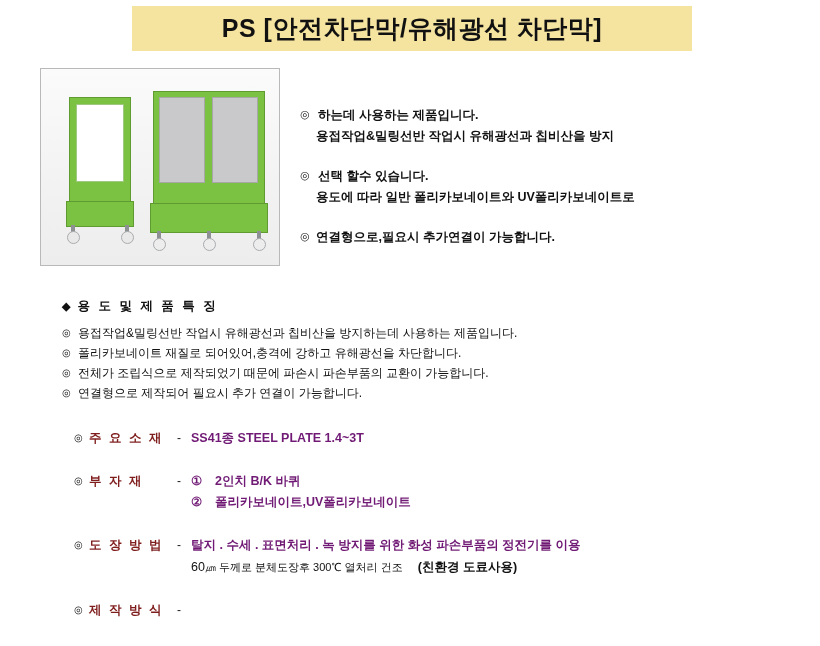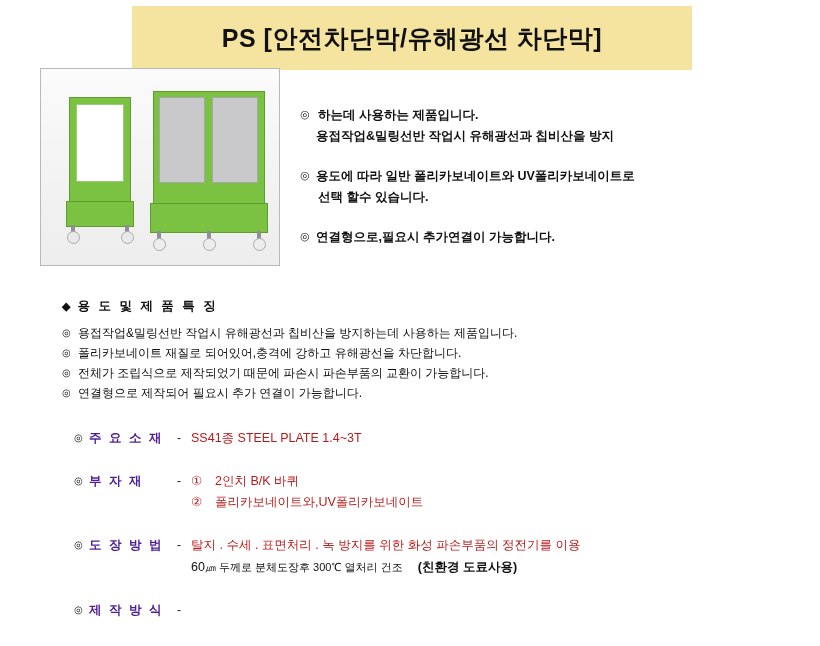--- a/index.html
+++ b/index.html
@@ -19,21 +19,21 @@
     width: 820px;
     height: 646px;
   }
 
   
   .title-banner {
     position: absolute;
     left: 132px;
     top: 6px;
     width: 560px;
-    height: 64px;
+    height: 45px;
     background: #f5e3a0;
     display: flex;
     align-items: center;
     justify-content: center;
     text-align: center;
   }
   .title-banner .title-text {
     font-size: 25px;
     font-weight: bold;
     letter-spacing: 0.5px;
@@ -248,34 +248,35 @@
     line-height: 20px;
     color: #111;
   }
   .spec-label {
     flex: 0 0 auto;
     width: 88px;
     font-size: 12.5px;
     font-weight: bold;
     line-height: 20px;
     letter-spacing: 2px;
-    color: #4c1d95;
+    color: #7f1d1d;
     white-space: nowrap;
   }
   .spec-dash {
     flex: 0 0 auto;
     width: 14px;
     font-size: 12px;
     line-height: 20px;
   }
   .spec-val {
     flex: 1 1 auto;
     font-size: 12.5px;
     line-height: 21px;
-    color: #b91c1c;
+    color: #701a75;
+    font-weight: bold;
   }
   .spec-val .sub {
     display: flex;
   }
   .spec-val .num {
     flex: 0 0 auto;
     width: 24px;
   }
   .spec-cont {
     padding-left: 117px;
@@ -330,22 +331,22 @@
       <div class="hl-mark">◎</div>
       <div class="hl-body">
         <div class="hl-line indent">하는데 사용하는 제품입니다.</div>
         <div class="hl-line">용접작업&amp;밀링선반 작업시 유해광선과 칩비산을  방지</div>
       </div>
     </div>
 
     <div class="hl-item">
       <div class="hl-mark">◎</div>
       <div class="hl-body">
+        <div class="hl-line indent">선택 할수 있습니다.</div>
         <div class="hl-line">용도에 따라 일반 폴리카보네이트와 UV폴리카보네이트로</div>
-        <div class="hl-line indent">선택 할수 있습니다.</div>
       </div>
     </div>
 
     <div class="hl-item">
       <div class="hl-mark">◎</div>
       <div class="hl-body">
         <div class="hl-line">연결형으로,필요시 추가연결이 가능합니다.</div>
       </div>
     </div>
 
@@ -391,21 +392,21 @@
         <span class="spec-mk">◎</span>
         <span class="spec-label">부  자  재</span>
         <span class="spec-dash">-</span>
         <span class="spec-val">
           <span class="sub">
             <span class="num">①</span>
             <span>2인치 B/K 바퀴</span>
           </span>
           <span class="sub">
             <span class="num">②</span>
-            <span>폴리카보네이트와,UV폴리카보네이트</span>
+            <span>폴리카보네이트,UV폴리카보네이트</span>
           </span>
         </span>
       </div>
     </div>
 
     <div class="spec-block">
       <div class="spec-row">
         <span class="spec-mk">◎</span>
         <span class="spec-label">도 장 방 법</span>
         <span class="spec-dash">-</span>

